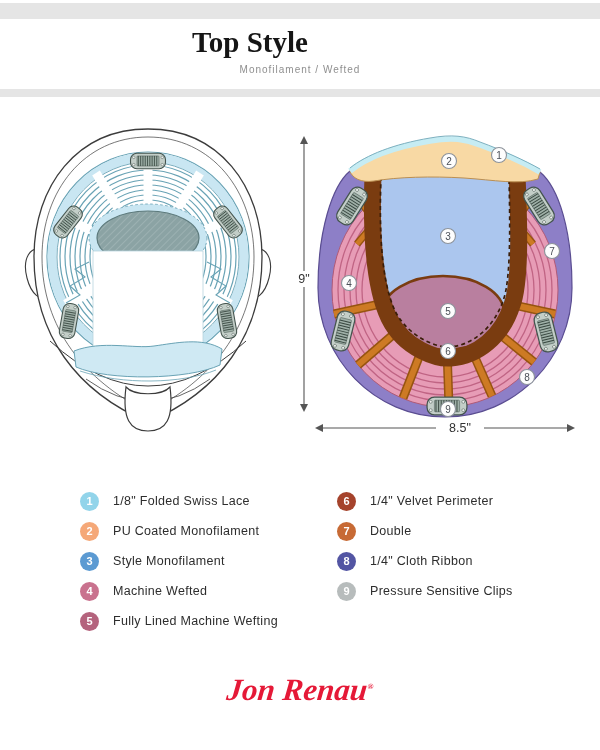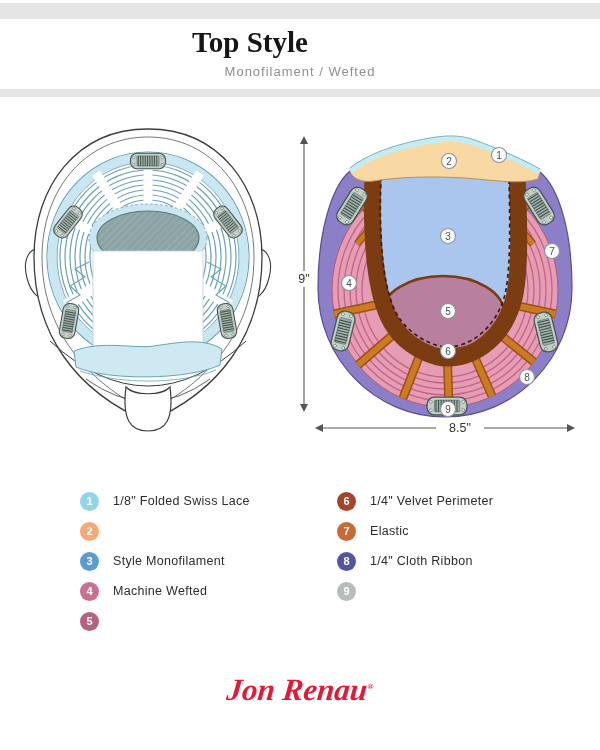--- a/index.html
+++ b/index.html
@@ -4,21 +4,21 @@
 <style>
   html,body{margin:0;padding:0;background:#fff;}
   .page{position:relative;width:600px;height:750px;background:#fff;overflow:hidden;
         font-family:"Liberation Sans",sans-serif;}
   .band{position:absolute;left:0;width:600px;background:#e5e5e5;}
   .band1{top:3px;height:16px;}
   .band2{top:89px;height:8px;}
   .title{position:absolute;top:26px;left:0;width:500px;text-align:center;
          font-family:"Liberation Serif",serif;font-weight:bold;font-size:29px;color:#151515;}
   .subtitle{position:absolute;top:64px;left:0;width:600px;text-align:center;
-            font-size:13px;letter-spacing:1px;color:#8f8f8f;}
+            font-size:10px;letter-spacing:1px;color:#8f8f8f;}
   .diagram-svg{position:absolute;top:125px;left:0;}
   svg text{font-family:"Liberation Sans",sans-serif;}
   .legend-col{position:absolute;top:486px;}
   .legend-col.left{left:80px;}
   .legend-col.right{left:337px;}
   .legend-row{display:flex;align-items:center;height:30px;}
   .legend-dot{width:19px;height:19px;border-radius:50%;flex:0 0 19px;
               display:flex;align-items:center;justify-content:center;
               color:#fff;font-size:11px;font-weight:bold;}
   .legend-label{margin-left:14px;font-size:12.5px;color:#2d2d2d;letter-spacing:0.3px;}
@@ -218,49 +218,52 @@
     </g>
   </svg>
 
   <div class="legend-col left">
     <div class="legend-row">
       <span class="legend-dot" style="background: rgb(146, 212, 234);">1</span>
       <span class="legend-label">1/8" Folded Swiss Lace</span>
     </div>
     <div class="legend-row">
       <span class="legend-dot" style="background: rgb(245, 168, 120);">2</span>
+      <span class="legend-label">PU Coated Monofilament</span>
     </div>
     <div class="legend-row">
       <span class="legend-dot" style="background: rgb(91, 154, 210);">3</span>
       <span class="legend-label">Style Monofilament</span>
     </div>
     <div class="legend-row">
       <span class="legend-dot" style="background: rgb(201, 114, 142);">4</span>
       <span class="legend-label">Machine Wefted</span>
     </div>
     <div class="legend-row">
       <span class="legend-dot" style="background: rgb(180, 99, 125);">5</span>
+      <span class="legend-label">Fully Lined Machine Wefting</span>
     </div>
   </div>
 
   <div class="legend-col right">
     <div class="legend-row">
       <span class="legend-dot" style="background: rgb(165, 67, 44);">6</span>
       <span class="legend-label">1/4" Velvet Perimeter</span>
     </div>
     <div class="legend-row">
       <span class="legend-dot" style="background: rgb(199, 106, 53);">7</span>
-      <span class="legend-label">Elastic</span>
+      <span class="legend-label">Double</span>
     </div>
     <div class="legend-row">
       <span class="legend-dot" style="background: rgb(83, 85, 163);">8</span>
       <span class="legend-label">1/4" Cloth Ribbon</span>
     </div>
     <div class="legend-row">
       <span class="legend-dot" style="background: rgb(183, 188, 188);">9</span>
+      <span class="legend-label">Pressure Sensitive Clips</span>
     </div>
   </div>
 
   <div class="logo">
     <span>Jon Renau</span><sup>®</sup>
   </div>
 
 </div>
 
 </body></html>

